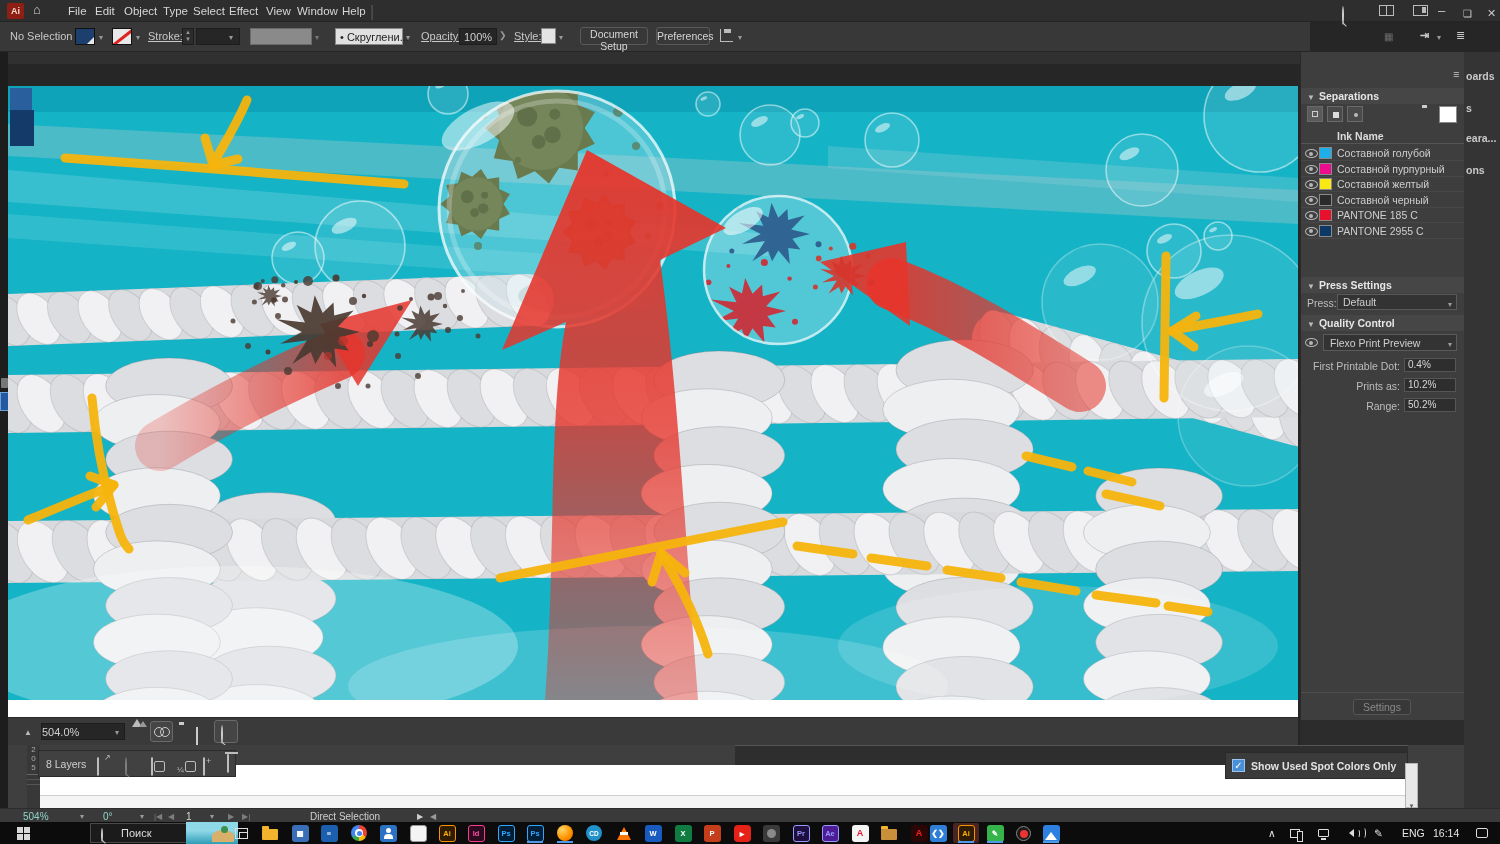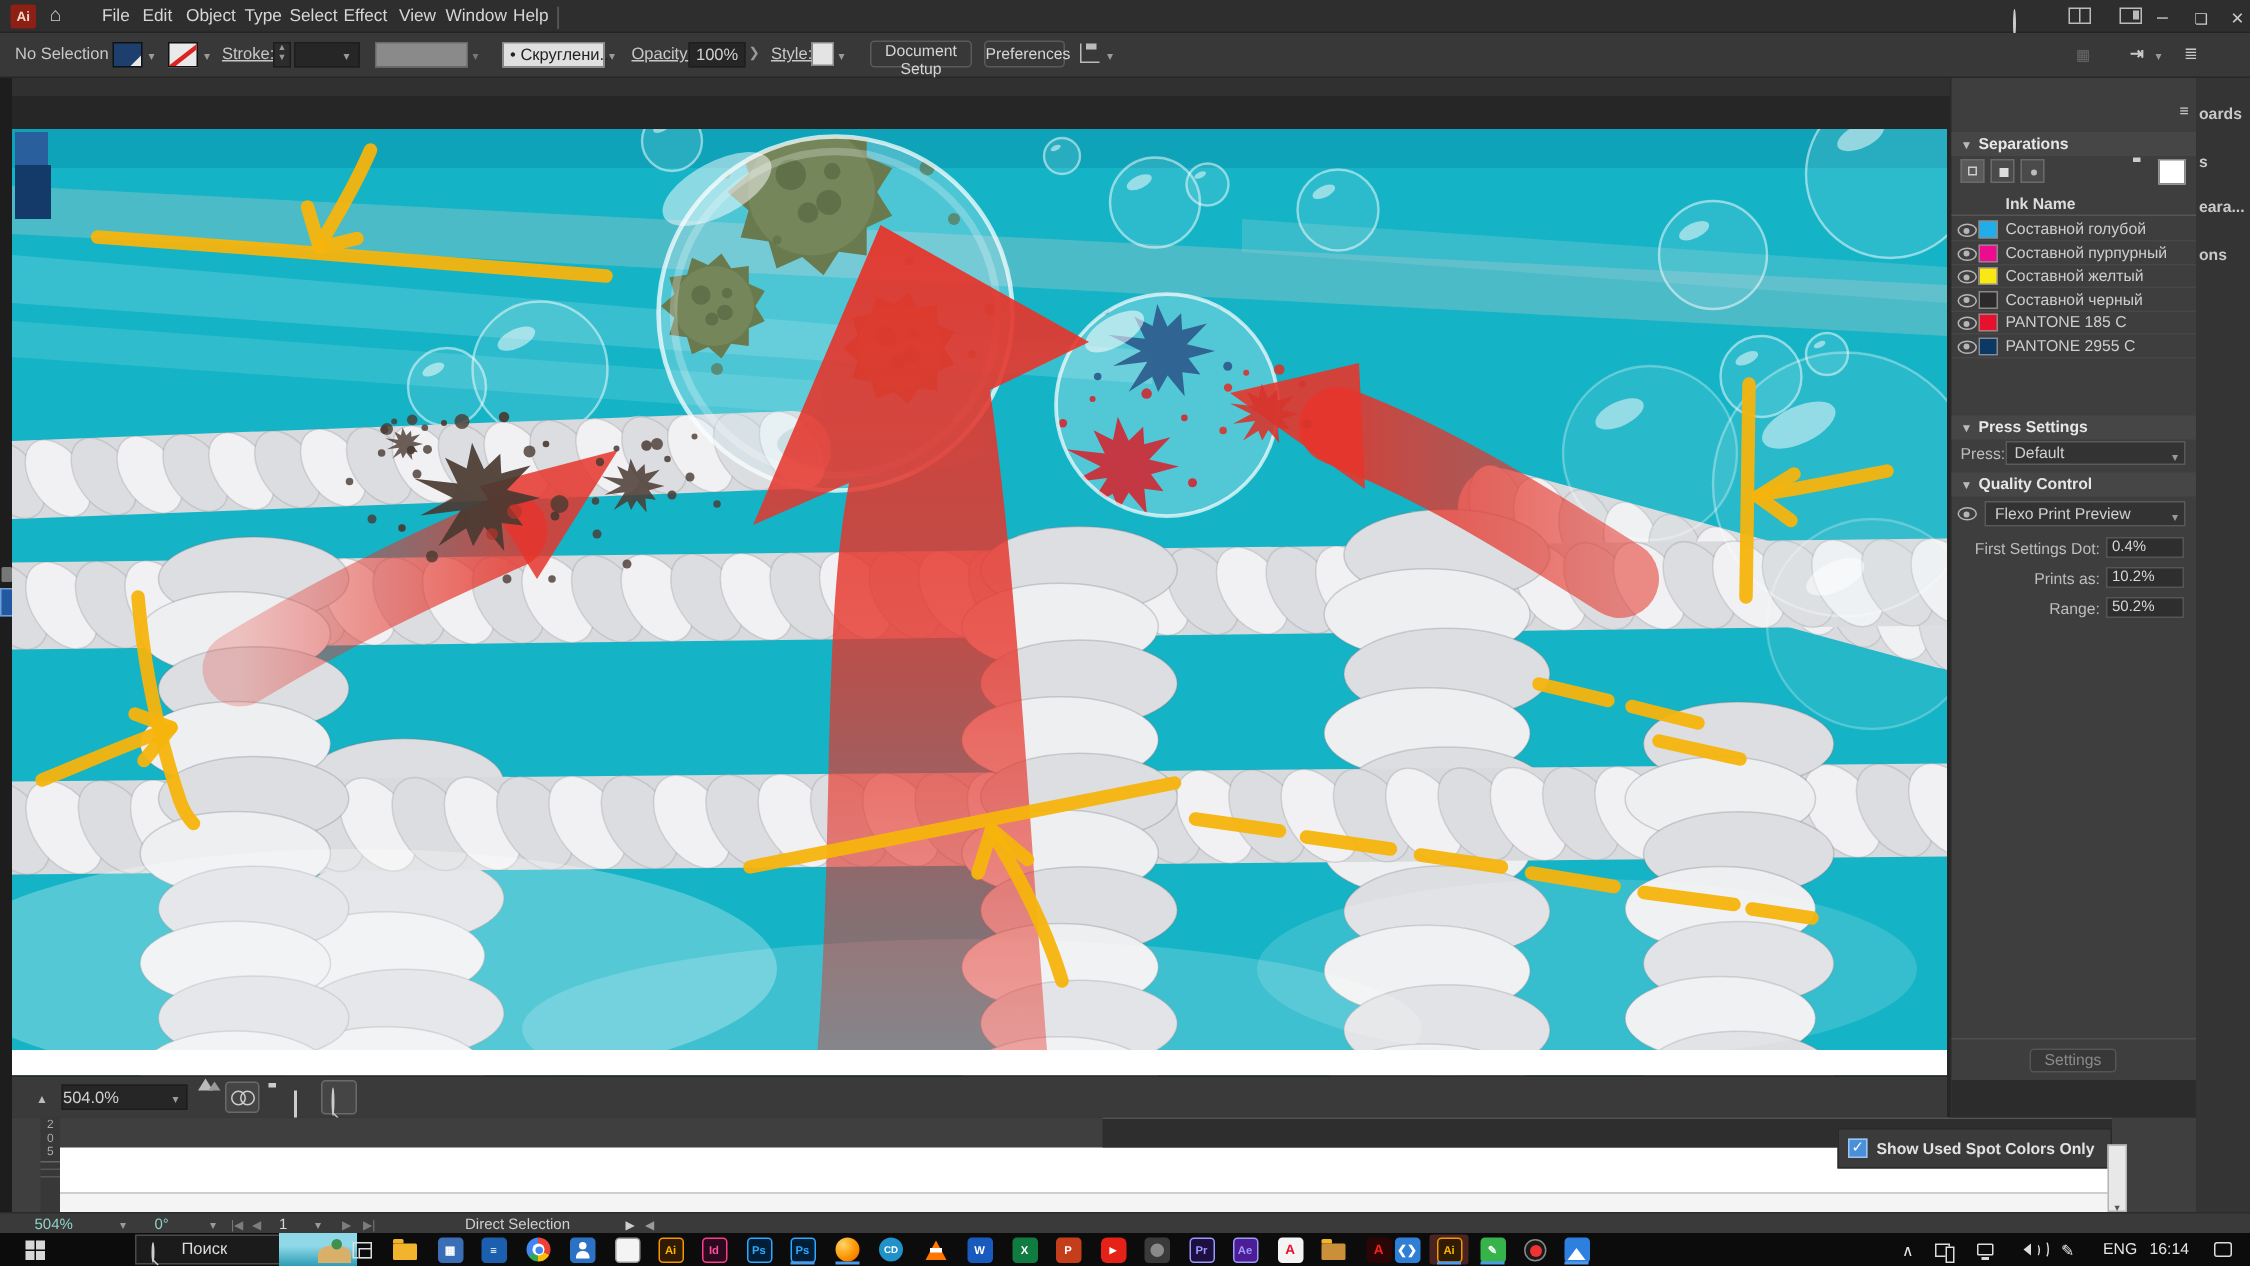--- a/index.html
+++ b/index.html
@@ -9,21 +9,21 @@
   .screen { position:relative; width:1500px; height:844px; background:#262626; overflow:hidden; }
 
   
   .menubar { left:0; top:0; width:1500px; height:22px; background:#2e2e2e; border-bottom:1px solid #242424; }
   .ai-logo { left:7px; top:3px; width:17px; height:16px; background:#8e1f14; color:#f5d9c8; font-size:9px; font-weight:bold; text-align:center; line-height:16px; border-radius:2px;}
   .home-ic { left:33px; top:2px; font-size:13px; color:#cfcfcf; }
   .menu-item { top:0; height:22px; line-height:22px; font-size:11.5px; color:#d6d6d6; padding:0 2px; }
   .mb-right { top:0; height:22px; line-height:22px; color:#c9c9c9; }
 
   
-  .controlbar { left:0; top:22px; width:1500px; height:30px; background:#383838; border-bottom:1px solid #262626; font-size:11px;text-decoration:underline; }
+  .controlbar { left:0; top:22px; width:1310px; height:30px; background:#383838; border-bottom:1px solid #262626; font-size:11px;text-decoration:underline; }
   .cb-lbl { top:8px; color:#c8c8c8; }
   .chev { color:#9a9a9a; font-size:8px; }
   .field { background:#262626; border:1px solid #1d1d1d; color:#d0d0d0; font-size:11px; }
   .btn { background:#383838; border:1px solid #5a5a5a; border-radius:3px; color:#d6d6d6; font-size:10.5px; text-align:center; }
   .fillsw { width:20px; height:17px; background:#1c3f6e; border:1px solid #111; }
   .fillsw::after{ content:""; position:absolute; right:0; bottom:0; border-left:7px solid transparent; border-bottom:7px solid #e8e8e8; }
   .strokesw { width:20px; height:17px; background:#e9e9e9; border:1px solid #111; overflow:hidden;}
   .strokesw::after{ content:""; position:absolute; left:-3px; top:7px; width:26px; height:3px; background:#d22; transform:rotate(-38deg); }
 
   
@@ -548,20 +548,29 @@
     <div class="whitebar" style="left:32px;top:50px;width:1366px;height:13px;border-top:1px solid #cfcfcf;background:#f4f4f4"></div>
     <div class="abs" style="left:727px;top:0;width:673px;height:20px;background:#2e2e2e;border-top:1px solid #555"></div>
     <div class="abs ruler">
       <div>2</div>
         <div>0</div>
         <div>5</div>
       <div style="margin-top:2px;border-top:1px solid #666"></div>
       <div style="margin-top:4px;border-top:1px solid #555"></div>
       <div style="margin-top:4px;border-top:1px solid #555"></div>
     </div>
+    <div class="abs layersbar">
+      <span class="abs" style="left:7px;top:7px;color:#cfcfcf;font-size:10.5px">8 Layers</span>
+      <span class="abs lb-ic" style="left:58px"><span class="sq-ic"></span><span style="position:absolute;left:7px;top:-5px;font-size:8px">↗</span></span>
+      <span class="abs lb-ic" style="left:86px;opacity:.45"><span class="mag"></span></span>
+      <span class="abs lb-ic" style="left:112px"><span class="sq-ic"></span><span class="sq-ic" style="position:absolute;left:3px;top:3px;background:#414141"></span></span>
+      <span class="abs lb-ic" style="left:138px"><span style="font-size:8px;color:#bdbdbd">¼</span><span class="sq-ic" style="display:inline-block;margin-left:1px"></span></span>
+      <span class="abs lb-ic" style="left:164px"><span class="sq-ic" style="position:relative"><span style="position:absolute;left:2px;top:-2px;color:#bdbdbd;font-size:9px">+</span></span></span>
+      <span class="abs lb-ic" style="left:188px;top:4px"><span class="trash"></span></span>
+    </div>
     <div class="abs" style="left:1217px;top:7px;width:183px;height:27px;background:#3b3b3b;border:1px solid #2a2a2a">
       <span class="abs" style="left:6px;top:6px;width:13px;height:13px;background:#4a90d9;border:1px solid #9cc4ee;color:#fff;font-size:10px;line-height:12px;text-align:center">✓</span>
       <span class="abs" style="left:25px;top:7px;color:#e2e2e2;font-weight:bold;font-size:10.5px">Show Used Spot Colors Only</span>
     </div>
     <div class="abs" style="left:1397px;top:18px;width:13px;height:45px;background:#e8e8e8;border:1px solid #b5b5b5;color:#555;font-size:7px;text-align:center;line-height:84px">▾</div>
   </div>
 
   <div class="abs dock">
     <span class="abs" style="left:152px;top:16px;color:#c9c9c9">≡</span>
 
@@ -614,21 +623,21 @@
     </div>
 
     <div class="sec-head" style="top:225px"><span class="tri" style="margin:0 4px 0 6px">▼</span><span>Press Settings</span></div>
     <span class="abs" style="left:6px;top:245px;color:#bdbdbd">Press:</span>
     <div class="ddown" style="left:36px;top:242px;width:120px;height:16px;line-height:15px;padding-left:5px"><span>Default</span><span class="chev" style="position:absolute;right:4px;top:2px">▾</span></div>
 
     <div class="sec-head" style="top:263px"><span class="tri" style="margin:0 4px 0 6px">▼</span><span>Quality Control</span></div>
     <span class="eye" style="left:4px;top:286px"></span>
     <div class="ddown" style="left:22px;top:282px;width:134px;height:17px;line-height:16px;padding-left:6px"><span>Flexo Print Preview</span><span class="chev" style="position:absolute;right:4px;top:2px">▾</span></div>
 
-    <span class="qc-lbl" style="top:308px">First Settings Dot:</span>
+    <span class="qc-lbl" style="top:308px">First Printable Dot:</span>
     <span class="qc-field" style="top:306px">0.4%</span>
     <span class="qc-lbl" style="top:328px">Prints as:</span>
     <span class="qc-field" style="top:326px">10.2%</span>
     <span class="qc-lbl" style="top:348px">Range:</span>
     <span class="qc-field" style="top:346px">50.2%</span>
 
     <div class="abs" style="left:0;top:640px;width:164px;border-top:1px solid #4e4e4e"></div>
     <button class="abs btn" style="left:52px;top:647px;width:58px;height:16px;color:#8a8a8a;border-color:#555">Settings</button>
     <div class="abs" style="left:0;top:668px;width:164px;height:25px;background:#2c2c2c"></div>
   </div>

